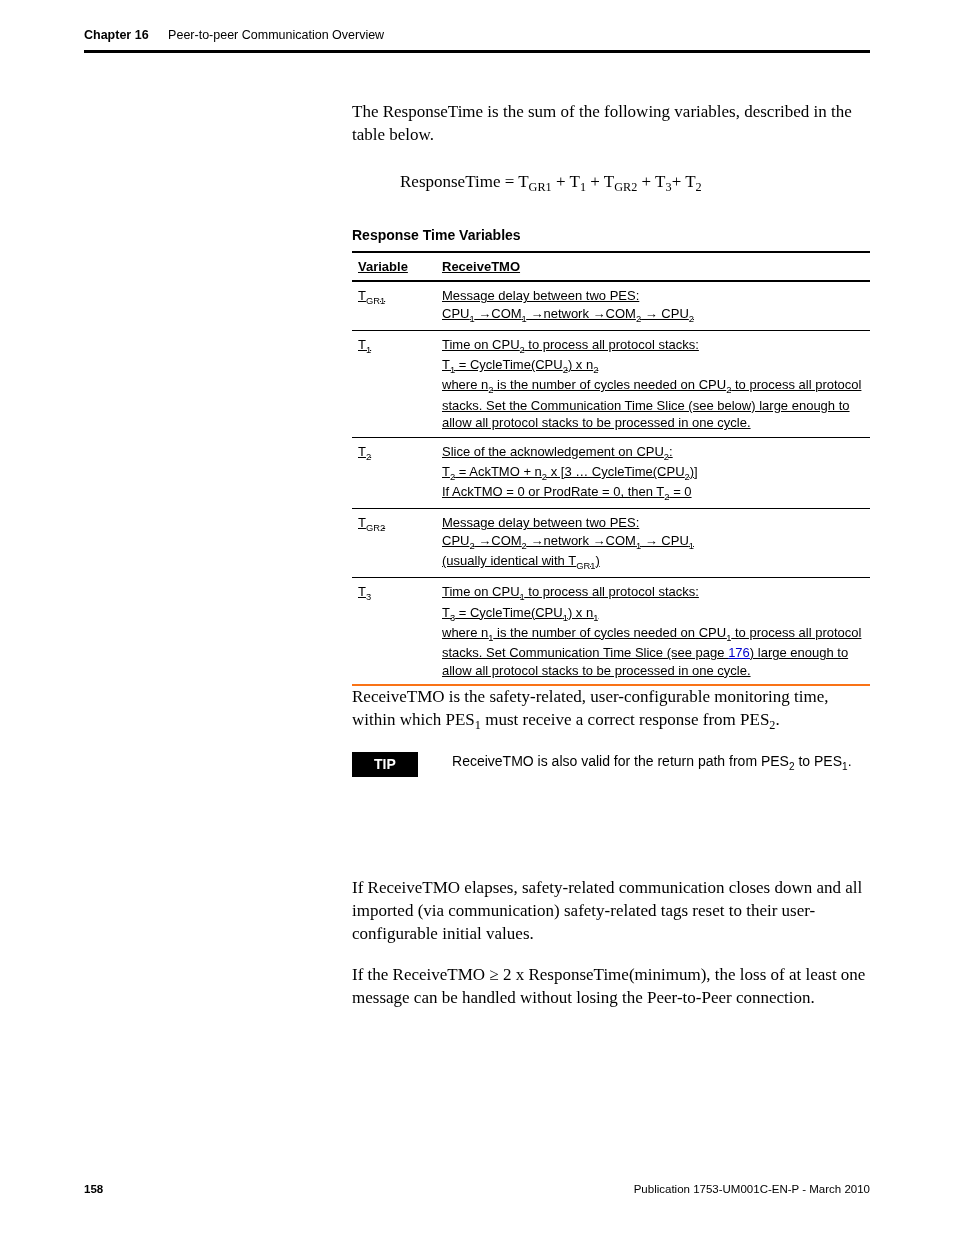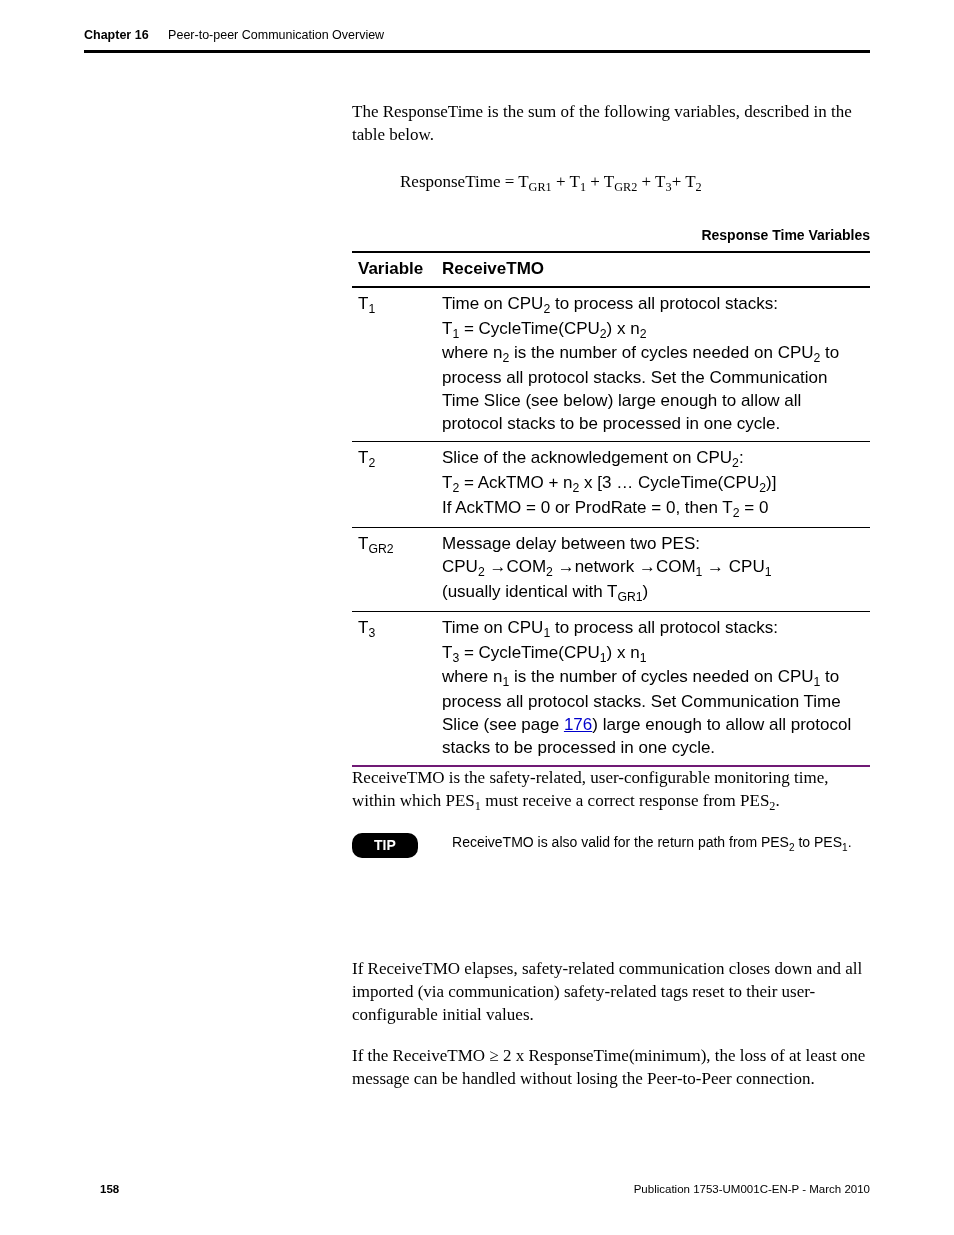--- a/index.html
+++ b/index.html
@@ -33,75 +33,74 @@
   .formula {
     font-family: Garamond, "Times New Roman", serif;
     margin: 24px 0 30px 48px;
   }
   .formula .sub, .sub { font-size: 0.72em; vertical-align: sub; }
   .table-title {
     font-family: "Helvetica Neue", Helvetica, Arial, sans-serif;
     font-weight: bold;
     font-size: 14px;
     margin: 12px 0 6px 0;
-    text-align: right;
   }
   table.vars {
     width: 100%;
     border-collapse: collapse;
     font-family: "Helvetica Neue", Helvetica, Arial, sans-serif;
-    font-size: 17px;
+    font-size: 13px;
     line-height: 1.35;
+    text-decoration: underline;
   }
   table.vars th {
     text-align: left;
     font-weight: bold;
     border-top: 2px solid #000;
     border-bottom: 2px solid #000;
     padding: 5px 6px;
   }
   table.vars td {
     border-top: 1px solid #000;
     padding: 5px 6px;
     vertical-align: top;
   }
-  table.vars tr:last-child td { border-bottom: 2px solid #701a75; }
+  table.vars tr:last-child td { border-bottom: 2px solid #f97316; }
   table.vars th:first-child, table.vars td:first-child { width: 72px; }
   .arrow { font-family: Arial, sans-serif; }
   h2.section {
     font-family: "Helvetica Neue", Helvetica, Arial, sans-serif;
     font-weight: bold;
     font-size: 20px;
     margin: 54px 0 28px 0;
   }
   .tip-block { margin-top: 18px; }
   .tip-label {
     display: inline-block;
     background: #000;
     color: #fff;
     font-family: "Helvetica Neue", Helvetica, Arial, sans-serif;
     font-weight: bold;
     font-size: 14px;
     padding: 3px 22px;
     vertical-align: top;
     margin-right: 30px;
-    border-radius: 10px;
   }
   .tip-text {
     display: inline-block;
     font-family: "Helvetica Neue", Helvetica, Arial, sans-serif;
     font-size: 14px;
     vertical-align: top;
     max-width: 400px;
   }
   .link { color: #0000cc; text-decoration: underline; }
   .footer {
     position: absolute;
     bottom: 40px;
-    left: 100px;
+    left: 84px;
     right: 84px;
     font-family: "Helvetica Neue", Helvetica, Arial, sans-serif;
     font-size: 11.5px;
   }
   .footer .pnum { font-weight: bold; }
   .footer .pub { float: right; }
 </style>
 </head>
 <body>
 
@@ -119,20 +118,27 @@
     </div>
 
     <div class="table-title">Response Time Variables</div>
     <table class="vars">
       <tbody>
           <tr>
         <th>Variable</th>
         <th>ReceiveTMO</th>
       </tr>
 
+      <tr>
+        <td><span>T</span><span class="sub">GR1</span></td>
+        <td>
+          <span>Message delay between two PES:</span><br>
+          <span>CPU</span><span class="sub">1</span><span class="arrow"> →COM</span><span class="sub">1</span><span class="arrow"> →network →COM</span><span class="sub">2</span><span class="arrow"> → CPU</span><span class="sub">2</span>
+        </td>
+      </tr>
 
       <tr>
         <td><span>T</span><span class="sub">1</span></td>
         <td>
           <span>Time on CPU</span><span class="sub">2</span><span> to process all protocol stacks:</span><br>
           <span>T</span><span class="sub">1</span><span> = CycleTime(CPU</span><span class="sub">2</span><span>) x n</span><span class="sub">2</span><br>
           <span>where n</span><span class="sub">2</span><span> is the number of cycles needed on CPU</span><span class="sub">2</span><span> to process all protocol stacks. Set the Communication Time Slice (see below) large enough to allow all protocol stacks to be processed in one cycle.</span>
         </td>
       </tr>
 

